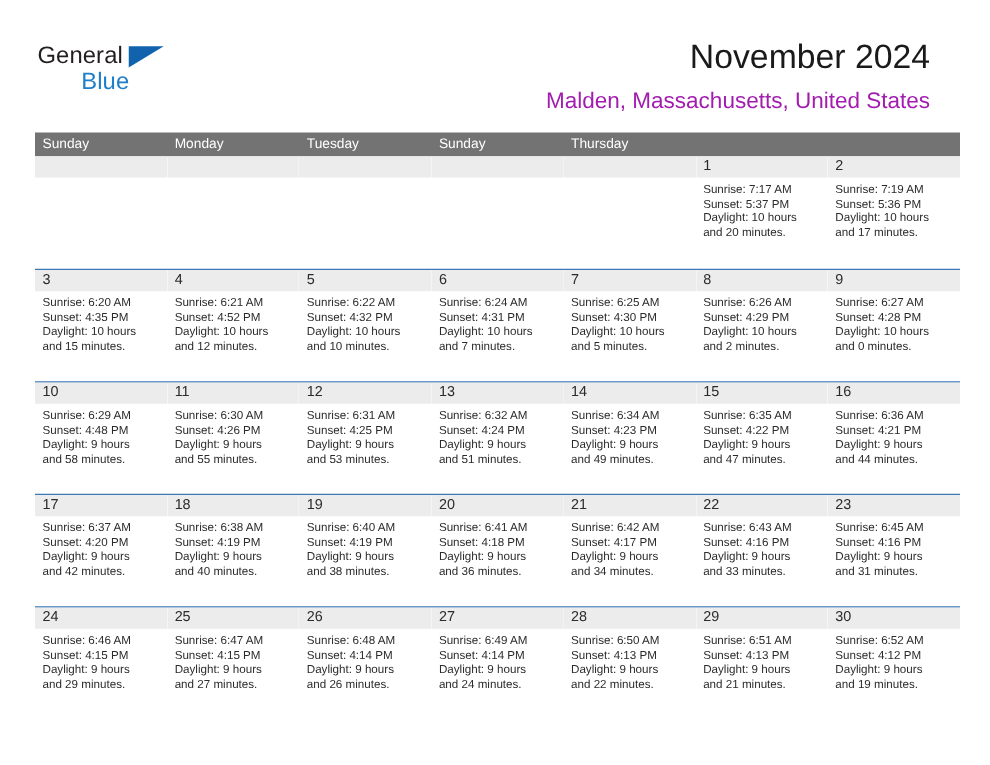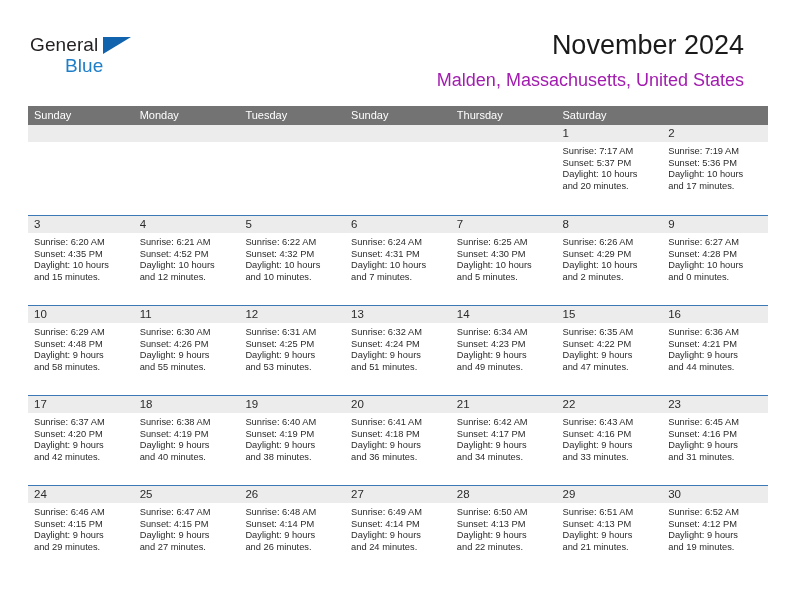--- a/index.html
+++ b/index.html
@@ -156,21 +156,20 @@
 
   </div>
 
   <div class="calendar">
     <div class="dow-row" id="dow-row">
         <div class="dow">Sunday</div>
         <div class="dow">Monday</div>
         <div class="dow">Tuesday</div>
         <div class="dow">Sunday</div>
         <div class="dow">Thursday</div>
-        <div class="dow">Saturday</div>
       </div>
     <div id="weeks-container">
         <div class="week first">
           <div class="cell empty">
             <div class="daynum-band"></div>
           </div>
           <div class="cell empty">
             <div class="daynum-band"></div>
           </div>
           <div class="cell empty">

